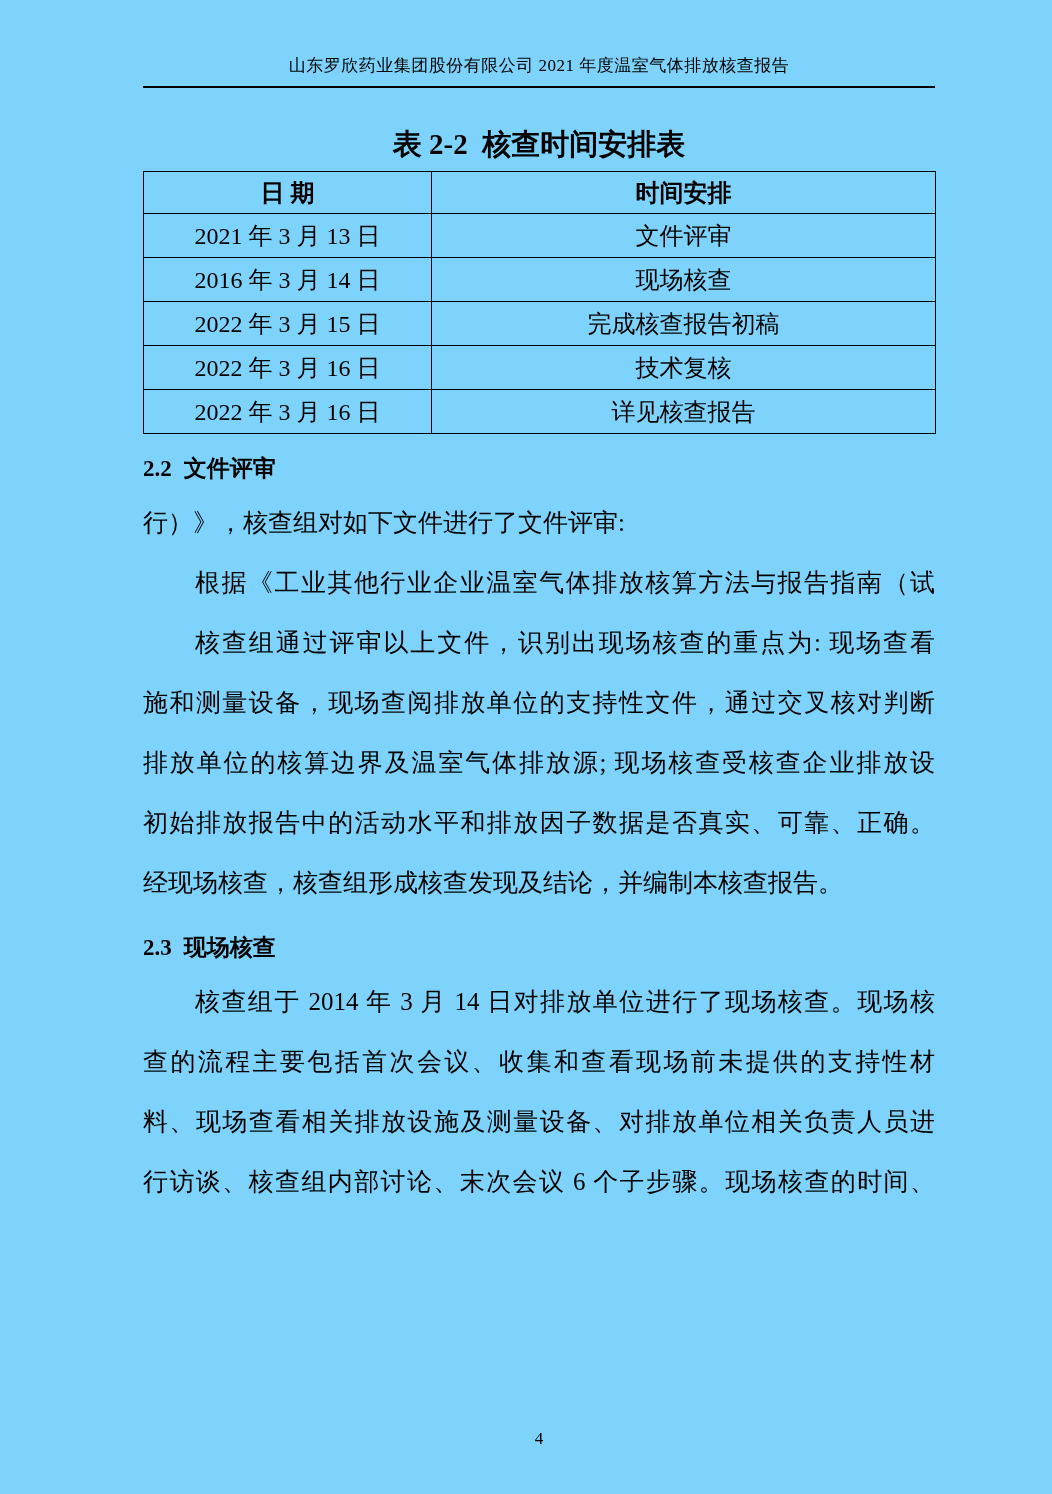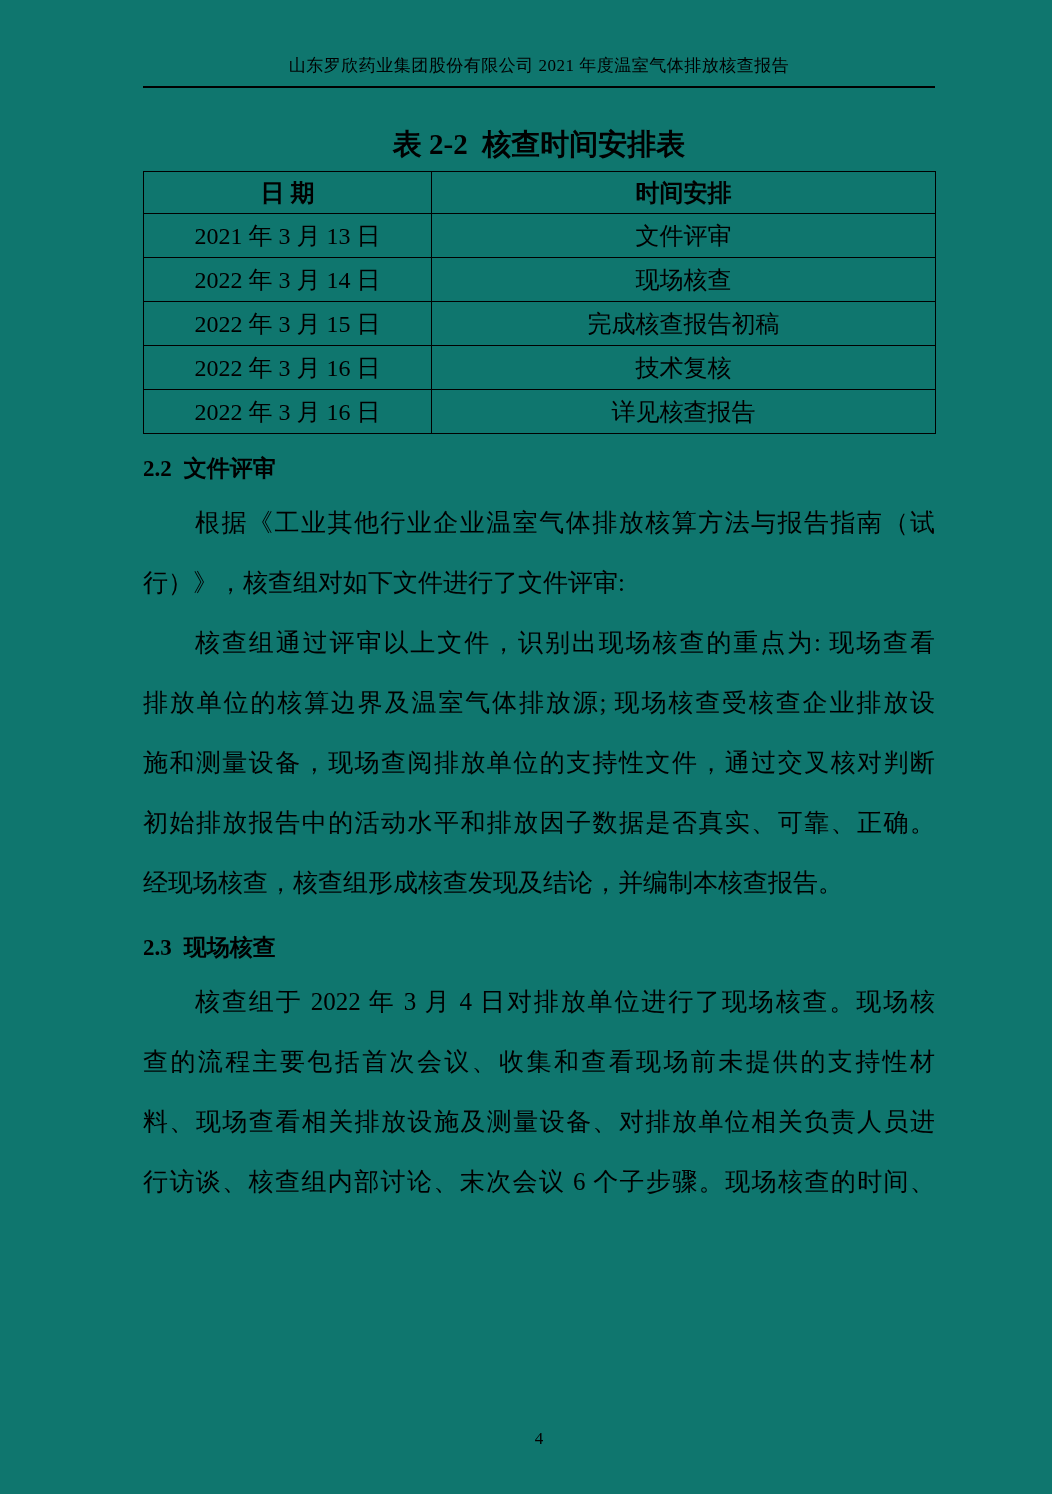--- a/index.html
+++ b/index.html
@@ -5,21 +5,21 @@
   html, body {
     margin: 0;
     padding: 0;
     background: #ffffff;
   }
   .page {
     position: relative;
     width: 1052px;
     height: 1494px;
     margin: 0 auto;
-    background: #0f766e;
+    background: #7dd3fc;
     color: #000000;
     font-family: "Liberation Serif", "DejaVu Serif", serif;
     overflow: hidden;
     box-sizing: border-box;
     padding: 54px 117px 0 143px;
   }
   
   .doc-header {
     text-align: center;
     font-size: 17px;
@@ -109,21 +109,21 @@
         <th>日 期</th>
         <th>时间安排</th>
       </tr>
     </thead>
     <tbody>
       <tr>
         <td>2021 年 3 月 13 日</td>
         <td>文件评审</td>
       </tr>
       <tr>
-        <td>2022 年 3 月 14 日</td>
+        <td>2016 年 3 月 14 日</td>
         <td>现场核查</td>
       </tr>
       <tr>
         <td>2022 年 3 月 15 日</td>
         <td>完成核查报告初稿</td>
       </tr>
       <tr>
         <td>2022 年 3 月 16 日</td>
         <td>技术复核</td>
       </tr>
@@ -133,39 +133,39 @@
       </tr>
     </tbody>
   </table>
 
   <div class="section-heading">
     <span class="sec-num">2.2</span><span>文件评审</span>
   </div>
 
   <div class="para-block">
     <div class="para">
+      <div class="pline">行）》，核查组对如下文件进行了文件评审:</div>
       <div class="pline indent full">根据《工业其他行业企业温室气体排放核算方法与报告指南（试</div>
-      <div class="pline">行）》，核查组对如下文件进行了文件评审:</div>
     </div>
     <div class="para">
       <div class="pline indent full">核查组通过评审以上文件，识别出现场核查的重点为: 现场查看</div>
+      <div class="pline full">施和测量设备，现场查阅排放单位的支持性文件，通过交叉核对判断</div>
       <div class="pline full">排放单位的核算边界及温室气体排放源; 现场核查受核查企业排放设</div>
-      <div class="pline full">施和测量设备，现场查阅排放单位的支持性文件，通过交叉核对判断</div>
       <div class="pline full">初始排放报告中的活动水平和排放因子数据是否真实、可靠、正确。</div>
       <div class="pline">经现场核查，核查组形成核查发现及结论，并编制本核查报告。</div>
     </div>
   </div>
 
   <div class="section-heading">
     <span class="sec-num">2.3</span><span>现场核查</span>
   </div>
 
   <div class="para-block">
     <div class="para">
-      <div class="pline indent full">核查组于 2022 年 3 月 4 日对排放单位进行了现场核查。现场核</div>
+      <div class="pline indent full">核查组于 2014 年 3 月 14 日对排放单位进行了现场核查。现场核</div>
       <div class="pline full">查的流程主要包括首次会议、收集和查看现场前未提供的支持性材</div>
       <div class="pline full">料、现场查看相关排放设施及测量设备、对排放单位相关负责人员进</div>
       <div class="pline full">行访谈、核查组内部讨论、末次会议 6 个子步骤。现场核查的时间、</div>
     </div>
   </div>
 
   <div class="page-number">4</div>
 
 </div>
 

